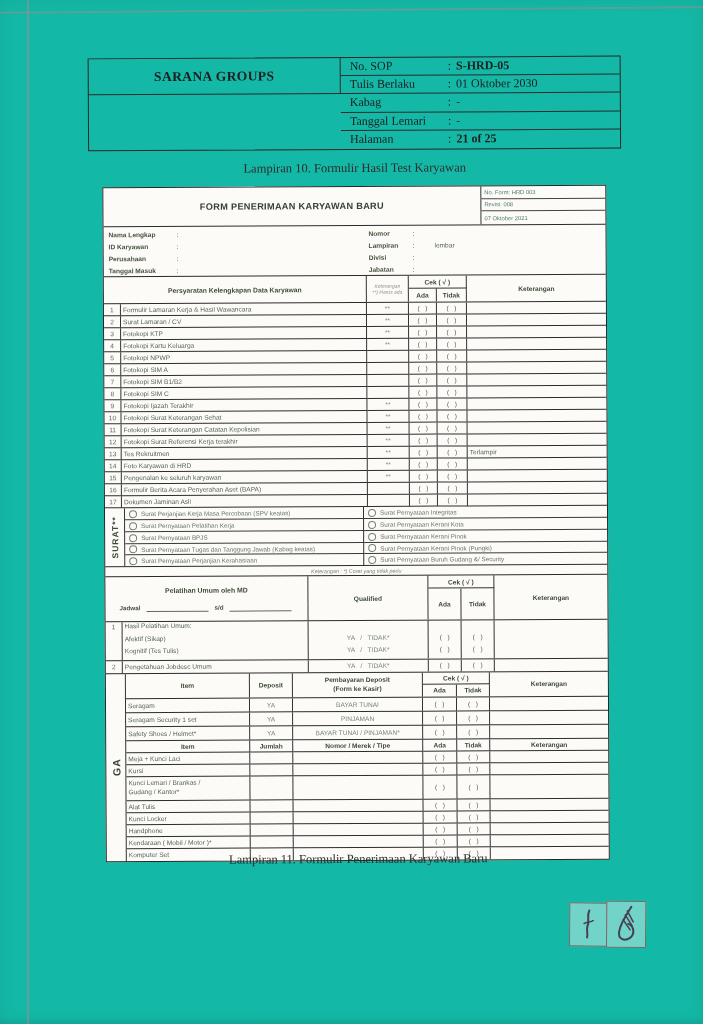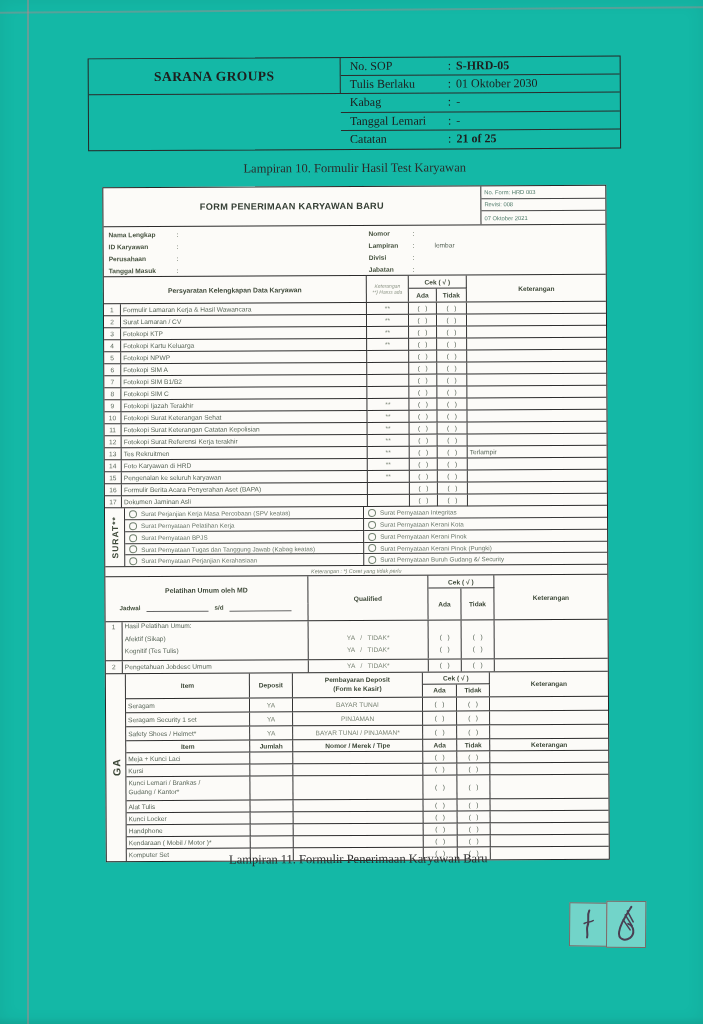--- a/index.html
+++ b/index.html
@@ -116,21 +116,21 @@
       <span class="sop-label">Kabag</span>
       <span class="sop-colon">:</span>
       <span class="sop-value">-</span>
     </div>
     <div class="sop-row">
       <span class="sop-label">Tanggal Lemari</span>
       <span class="sop-colon">:</span>
       <span class="sop-value">-</span>
     </div>
     <div class="sop-row">
-      <span class="sop-label">Catatan</span>
+      <span class="sop-label">Halaman</span>
       <span class="sop-colon">:</span>
       <span class="sop-value sop-bold">21 of 25</span>
     </div>
   </div>
 
   <div class="caption caption-top">Lampiran 10. Formulir Hasil Test Karyawan</div>
 
   <div class="form">
 
     <div class="f-titlerow">

